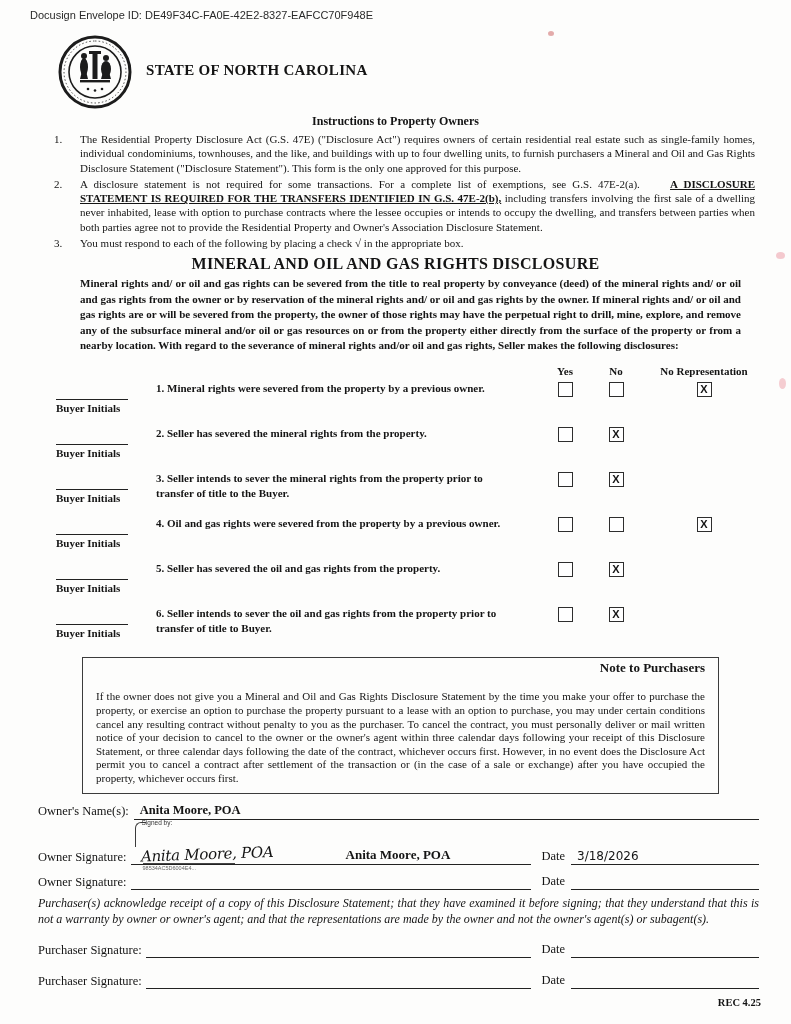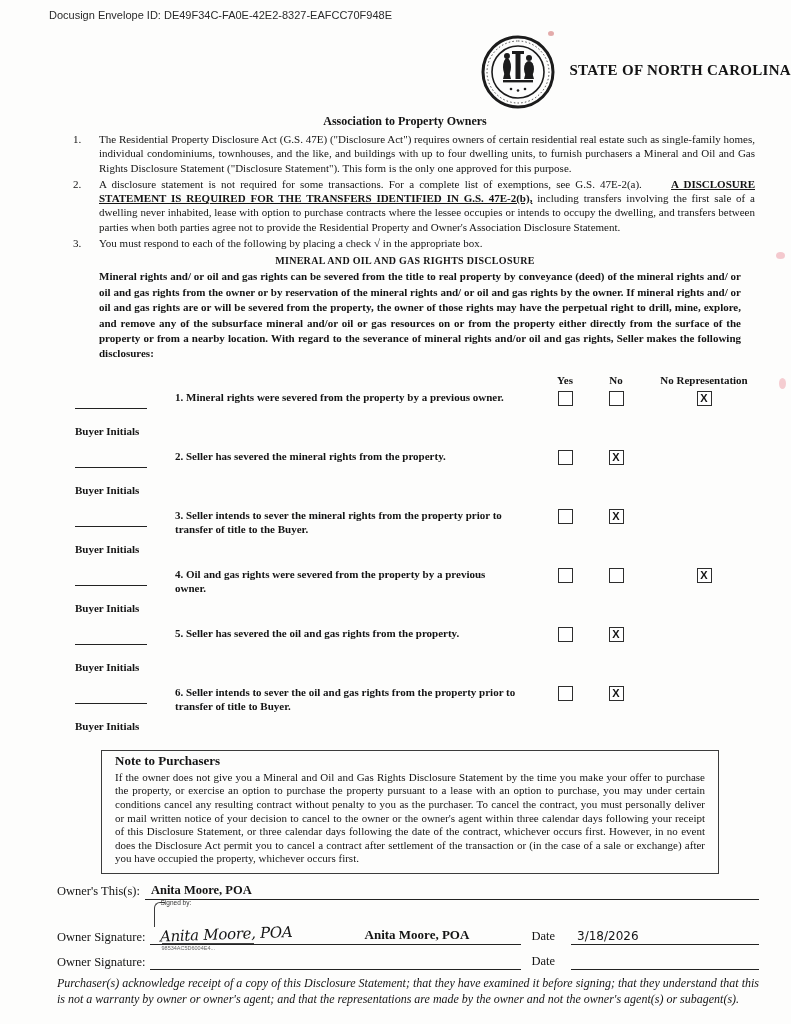--- a/index.html
+++ b/index.html
@@ -1,62 +1,62 @@
 <!DOCTYPE html>
 <html><head>
 <meta charset="utf-8">
 <style>
   html,body{margin:0;padding:0;background:#888;}
   .page{width:791px;height:1024px;background:#fdfdfc;color:#141414;position:relative;
-        font-family:"Liberation Serif",serif;overflow:hidden;box-sizing:border-box;padding-left:19px;}
+        font-family:"Liberation Serif",serif;overflow:hidden;box-sizing:border-box;}
   .docusign-line{font-family:"Liberation Sans",sans-serif;font-size:11px;color:#2a2a2a;
         padding:9px 0 0 30px;}
   
-  .header{display:flex;align-items:center;gap:14px;margin:14px 0 0 58px;justify-content:flex-end;}
+  .header{display:flex;align-items:center;gap:14px;margin:14px 0 0 58px;}
   .seal{width:74px;height:74px;flex:none;}
   .titles{padding-bottom:4px;}
   .t1{font-weight:bold;font-size:15px;letter-spacing:.3px;}
   .t2{font-weight:bold;font-size:15px;letter-spacing:.1px;margin-top:3px;}
   
   .center-head{text-align:center;font-weight:bold;font-size:12px;margin-top:5px;}
   .instr-list{margin:3px 36px 0 54px;}
   .instr-item{display:flex;font-size:11px;line-height:1.3;text-align:justify;margin-top:2px;}
   .instr-num{width:26px;flex:none;}
   .instr-text{flex:1;}
   .emph{font-weight:bold;text-decoration:underline;margin-left:24px;}
-  .section-head{text-align:center;font-weight:bold;font-size:10px;letter-spacing:.3px;margin-top:5px;}
+  .section-head{text-align:center;font-weight:bold;font-size:16px;letter-spacing:.3px;margin-top:5px;}
   .intro{margin:3px 50px 12px 80px;font-weight:bold;font-size:11px;line-height:1.4;text-align:justify;}
   
   .dgrid{display:grid;grid-template-columns:100px 1fr 48px 54px 122px;margin:8px 26px 0 56px;}
   .col-head{font-weight:bold;font-size:11px;text-align:center;padding-bottom:2px;}
   .init-cell{padding-top:9px;padding-bottom:10px;}
   .init-line{display:block;width:72px;border-bottom:1.2px solid #222;height:11px;}
-  .init-label{font-weight:bold;font-size:11px;margin-top:16px;}
+  .init-label{font-weight:bold;font-size:11px;margin-top:2px;}
   .stmt{font-weight:bold;font-size:11px;line-height:1.3;padding:2px 22px 10px 0;}
   .cb-cell{text-align:center;padding-top:3px;}
   .cbox{display:inline-block;width:13px;height:13px;border:1.3px solid #2e2e2e;
         font-family:"Liberation Sans",sans-serif;font-weight:bold;font-size:11px;
         line-height:13px;text-align:center;vertical-align:top;background:#fff;}
   
   .note-box{border:1.5px solid #3c3c3c;margin:8px 72px 0 82px;padding:2px 13px 7px 13px;}
-  .note-title{text-align:left;font-weight:bold;font-size:13px;}
-  .note-body{font-size:11px;line-height:1.24;text-align:justify;margin-top:2px;}
+  .note-title{text-align:right;font-weight:bold;font-size:13px;}
+  .note-body{font-size:11px;line-height:1.24;text-align:justify;margin-top:14px;}
   
   .field-row{display:flex;align-items:flex-end;margin:9px 32px 0 38px;font-size:12.5px;}
   .field-label{white-space:nowrap;padding-right:5px;padding-bottom:1px;}
   .field-line{flex:1;border-bottom:1.2px solid #222;padding:0 4px 1px 6px;}
   .bold-val{font-weight:bold;}
   .ack{font-style:italic;font-size:12px;line-height:1.32;margin:6px 32px 0 38px;text-align:justify;}
   
   .sig-row{display:flex;align-items:flex-end;margin:8px 32px 0 38px;font-size:12.5px;}
   .sig-row.tall{margin-top:14px;}
   .sig-line{flex:1;border-bottom:1.2px solid #222;position:relative;height:30px;margin:0 0 0 4px;}
   .date-label{padding:0 6px 1px 10px;}
   .date-line{width:188px;border-bottom:1.2px solid #222;padding:0 2px 1px 6px;
-        font-family:"DejaVu Sans",sans-serif;font-size:12px;height:16px;box-sizing:border-box;margin-left:10px;}
+        font-family:"DejaVu Sans",sans-serif;font-size:12px;height:16px;box-sizing:border-box;}
   .ds-stamp{position:absolute;left:4px;bottom:-7px;width:150px;}
   .ds-top{display:flex;align-items:flex-start;}
   .ds-bracket{width:10px;height:24px;border-left:1.4px solid #3b3b3b;border-top:1.4px solid #3b3b3b;
         border-top-left-radius:6px;margin-top:3px;flex:none;}
   .ds-signedby{font-family:"Liberation Sans",sans-serif;font-size:6.5px;color:#333;margin:0 0 0 -4px;}
   .ds-script{font-family:"DejaVu Serif",serif;font-style:italic;font-size:15px;
         transform:rotate(-2deg);margin:-2px 0 0 6px;white-space:nowrap;letter-spacing:-.3px;}
   .ds-id{font-family:"Liberation Sans",sans-serif;font-size:5.5px;color:#666;margin:0 0 0 8px;
         border-top:1px solid #444;width:92px;padding-top:1px;}
   .printed-name{position:absolute;left:215px;bottom:1px;font-weight:bold;font-size:13px;}
@@ -93,21 +93,21 @@
         <circle cx="30" cy="54" r="1.3" fill="#1c1c1c"></circle>
         <circle cx="37" cy="55.5" r="1.3" fill="#1c1c1c"></circle>
         <circle cx="44" cy="54" r="1.3" fill="#1c1c1c"></circle>
       </svg>
     </div>
     <div class="titles">
       <div class="t1">STATE OF NORTH CAROLINA</div>
     </div>
   </div>
 
-  <div class="center-head">Association to Property Owners</div>
+  <div class="center-head">Instructions to Property Owners</div>
 
   <div class="instr-list">
     <div class="instr-item">
       <span class="instr-num">1.</span>
       <span class="instr-text">The Residential Property Disclosure Act (G.S. 47E) ("Disclosure Act") requires owners of certain residential real estate such as single-family homes, individual condominiums, townhouses, and the like, and buildings with up to four dwelling units, to furnish purchasers a Mineral and Oil and Gas Rights Disclosure Statement ("Disclosure Statement"). This form is the only one approved for this purpose.</span>
     </div>
     <div class="instr-item">
       <span class="instr-num">2.</span>
       <span class="instr-text"><span>A disclosure statement is not required for some transactions. For a complete list of exemptions, see G.S. 47E-2(a). </span><span class="emph">A DISCLOSURE STATEMENT IS REQUIRED FOR THE TRANSFERS IDENTIFIED IN G.S. 47E-2(b),</span><span> including transfers involving the first sale of a dwelling never inhabited, lease with option to purchase contracts where the lessee occupies or intends to occupy the dwelling, and transfers between parties when both parties agree not to provide the Residential Property and Owner's Association Disclosure Statement.</span></span>
     </div>
@@ -182,21 +182,21 @@
     <div class="cb-cell"></div>
   </div>
 
   <div class="note-box">
     <div class="note-title">Note to Purchasers</div>
     <div class="note-body">If the owner does not give you a Mineral and Oil and Gas Rights Disclosure Statement by the time you make your offer to purchase the property, or exercise an option to purchase the property pursuant to a lease with an option to purchase, you may under certain conditions cancel any resulting contract without penalty to you as the purchaser. To cancel the contract, you must personally deliver or mail written notice of your decision to cancel to the owner or the owner's agent within three calendar days following your receipt of this Disclosure Statement, or three calendar days following the date of the contract, whichever occurs first. However, in no event does the Disclosure Act permit you to cancel a contract after settlement of the transaction or (in the case of a sale or exchange) after you have occupied the property, whichever occurs first.</div>
   </div>
 
 
   <div class="field-row">
-    <span class="field-label">Owner's This(s):</span>
+    <span class="field-label">Owner's Name(s):</span>
     <span class="field-line"><span class="bold-val">Anita Moore, POA</span></span>
   </div>
 
 
   <div class="sig-row tall">
     <span>Owner Signature:</span>
     <span class="sig-line">
       <span class="ds-stamp">
         <span class="ds-top">
           <span class="ds-bracket"></span>

